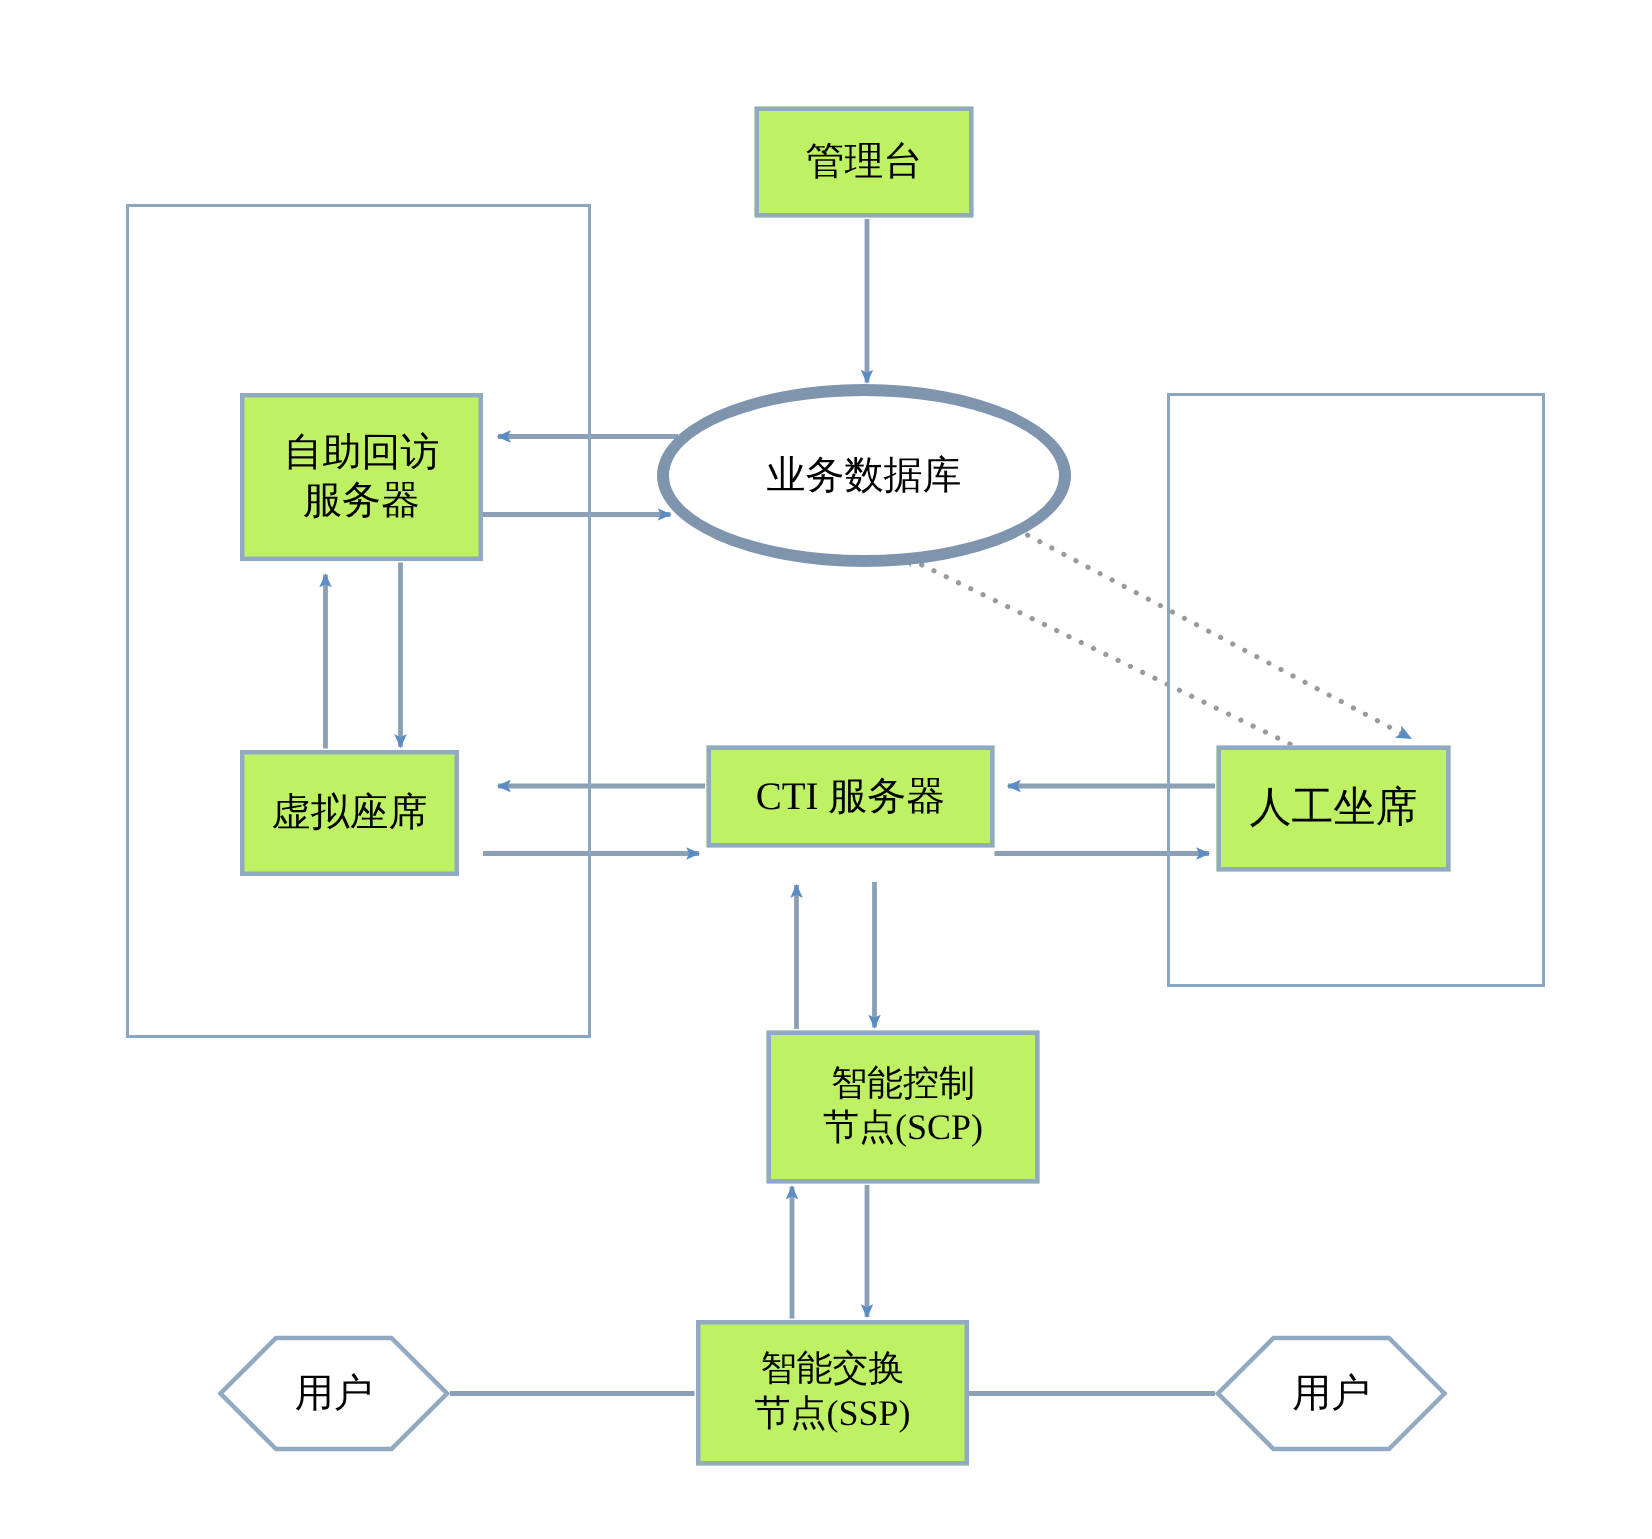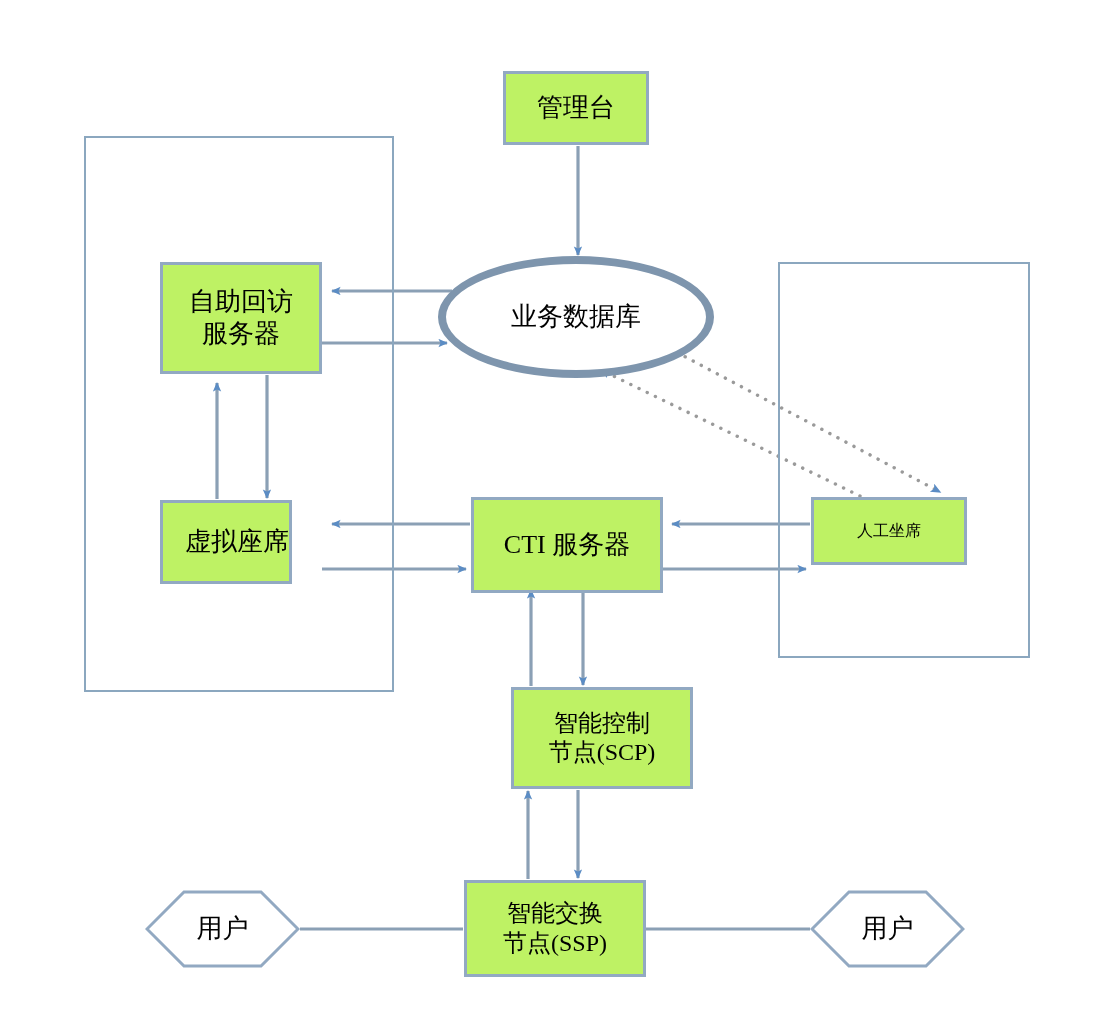--- a/index.html
+++ b/index.html
@@ -117,27 +117,27 @@
       <div class="node rect-node" style="left: 503px; top: 71px; width: 146px; height: 74px; font-size: 26px; border-color: rgb(146, 169, 194);">
         <span class="node-text">管理台</span>
       </div>
       <div class="node rect-node" style="left: 160px; top: 262px; width: 162px; height: 112px; font-size: 26px; border-color: rgb(146, 169, 194);">
         <span class="node-text">自助回访
 服务器</span>
       </div>
       <div class="node ellipse-node" style="left: 438px; top: 256px; width: 276px; height: 122px; font-size: 26px; border-color: rgb(126, 149, 173);">
         <span class="node-text">业务数据库</span>
       </div>
-      <div class="node rect-node" style="left: 160px; top: 500px; width: 132px; height: 84px; font-size: 26px; border-color: rgb(146, 169, 194); justify-content: flex-end;">
+      <div class="node rect-node" style="left: 160px; top: 500px; width: 146px; height: 84px; font-size: 26px; border-color: rgb(146, 169, 194);">
         <span class="node-text">虚拟座席</span>
       </div>
-      <div class="node rect-node" style="left: 471px; top: 497px; width: 192px; height: 96px; font-size: 26px; border-color: rgb(146, 169, 194);">
+      <div class="node rect-node" style="left: 471px; top: 497px; width: 192px; height: 68px; font-size: 26px; border-color: rgb(146, 169, 194);">
         <span class="node-text">CTI 服务器</span>
       </div>
-      <div class="node rect-node" style="left: 811px; top: 497px; width: 156px; height: 68px; font-size: 16px; border-color: rgb(146, 169, 194);">
+      <div class="node rect-node" style="left: 811px; top: 497px; width: 156px; height: 84px; font-size: 28px; border-color: rgb(146, 169, 194);">
         <span class="node-text">人工坐席</span>
       </div>
       <div class="node rect-node" style="left: 464px; top: 687px; width: 182px; height: 102px; font-size: 24px; border-color: rgb(146, 169, 194); margin-left: 47px;">
         <span class="node-text">智能控制
 节点(SCP)</span>
       </div>
       <div class="node rect-node" style="left: 464px; top: 880px; width: 182px; height: 97px; font-size: 24px; border-color: rgb(146, 169, 194); align-items: center;">
         <span class="node-text">智能交换
 节点(SSP)</span>
       </div>

